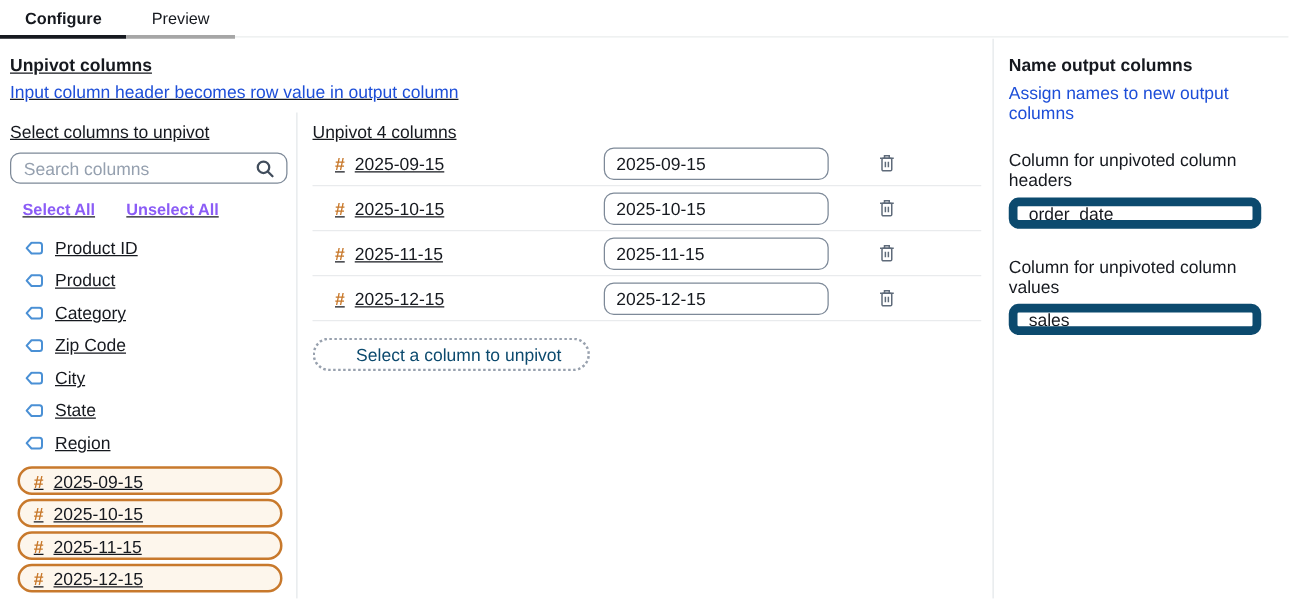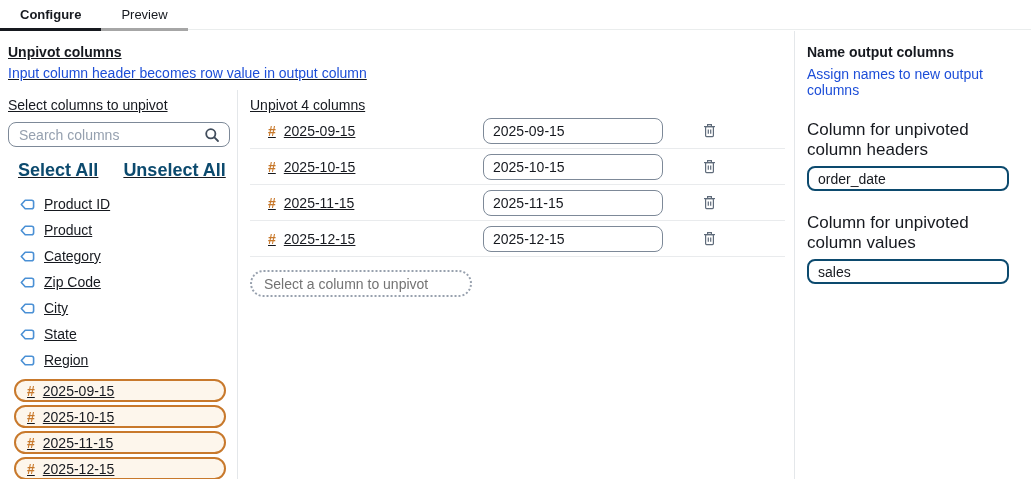--- a/index.html
+++ b/index.html
@@ -36,21 +36,21 @@
   .selector-pane { width:238px; border-right:1px solid #e4e7ea; padding:6px 8px 0 8px; }
   .pane-title { margin-top:1px; }
   .search-wrap { position:relative; margin-top:9px; }
   .search-wrap input {
     width:222px; height:25px; border:1px solid #7d8998; border-radius:8px;
     padding:0 30px 0 10px; font:inherit; color:#16191f; outline:none;
   }
   .search-wrap input::placeholder { color:#95a0af; }
   .search-icon { position:absolute; right:9px; top:5px; }
   .link-row { display:flex; gap:25px; margin:13px 0 0 10px; }
-  .link { color:#0c4a6e; font-size:18px; font-weight:700; cursor:pointer; }
+  .link { color:#8b5cf6; font-size:13px; font-weight:700; cursor:pointer; }
 
   .column-list { list-style:none; margin-top:10px; }
   .column-item { display:flex; align-items:center; gap:9px; height:26px; padding-left:12px; cursor:pointer; }
   .type-icon { display:flex; }
 
   .pill-list { list-style:none; margin-top:6px; }
   .pill {
     display:flex; align-items:center; gap:8px; width:212px; height:23px;
     margin:0 0 3px 6px; padding:0 6px 0 11px;
     border:2px solid #c8792c; border-radius:999px; background:#fdf6ec; cursor:pointer;
@@ -68,30 +68,30 @@
   .t-head .arrow-cell { color:#16191f; font-size:16px; }
   .t-row { height:36px; border-bottom:1px solid #e9ebed; }
   .row-name { display:flex; align-items:center; gap:8px; }
   .t-row input {
     width:180px; height:26px; border:1px solid #7d8998; border-radius:8px;
     padding:0 9px; font:inherit; color:#16191f; outline:none;
   }
   .trash-btn { background:none; border:none; cursor:pointer; padding:2px 4px; display:flex; margin-left:4px; }
   .add-btn {
     margin-top:13px; width:222px; height:27px; border:2px dotted #98a1ae; border-radius:14px;
-    background:transparent; color:#737373; font:inherit; text-align:left; padding-left:12px; cursor:pointer;
+    background:transparent; color:#0c4a6e; font:inherit; text-align:center; padding-left:12px; cursor:pointer;
   }
 
   
   .rp-title { font-size:14px; font-weight:700; }
   .rp-sub { margin-top:6px; color:#1d4ed8; }
-  .field-label { margin-top:22px; font-size:17px; color:#16191f; }
+  .field-label { margin-top:22px; font-size:14px; color:#16191f; }
   .rp-input {
     display:block; margin-top:6px; width:202px; height:25px;
-    border:2px solid #0c4a6e; border-radius:8px; padding:0 9px;
+    border:7px solid #0c4a6e; border-radius:8px; padding:0 9px;
     font:inherit; color:#16191f; outline:none;
   }
 </style>
 </head>
 <body>
 
 <div class="app">
 
   <div class="tabbar">
     <div class="tab active">

